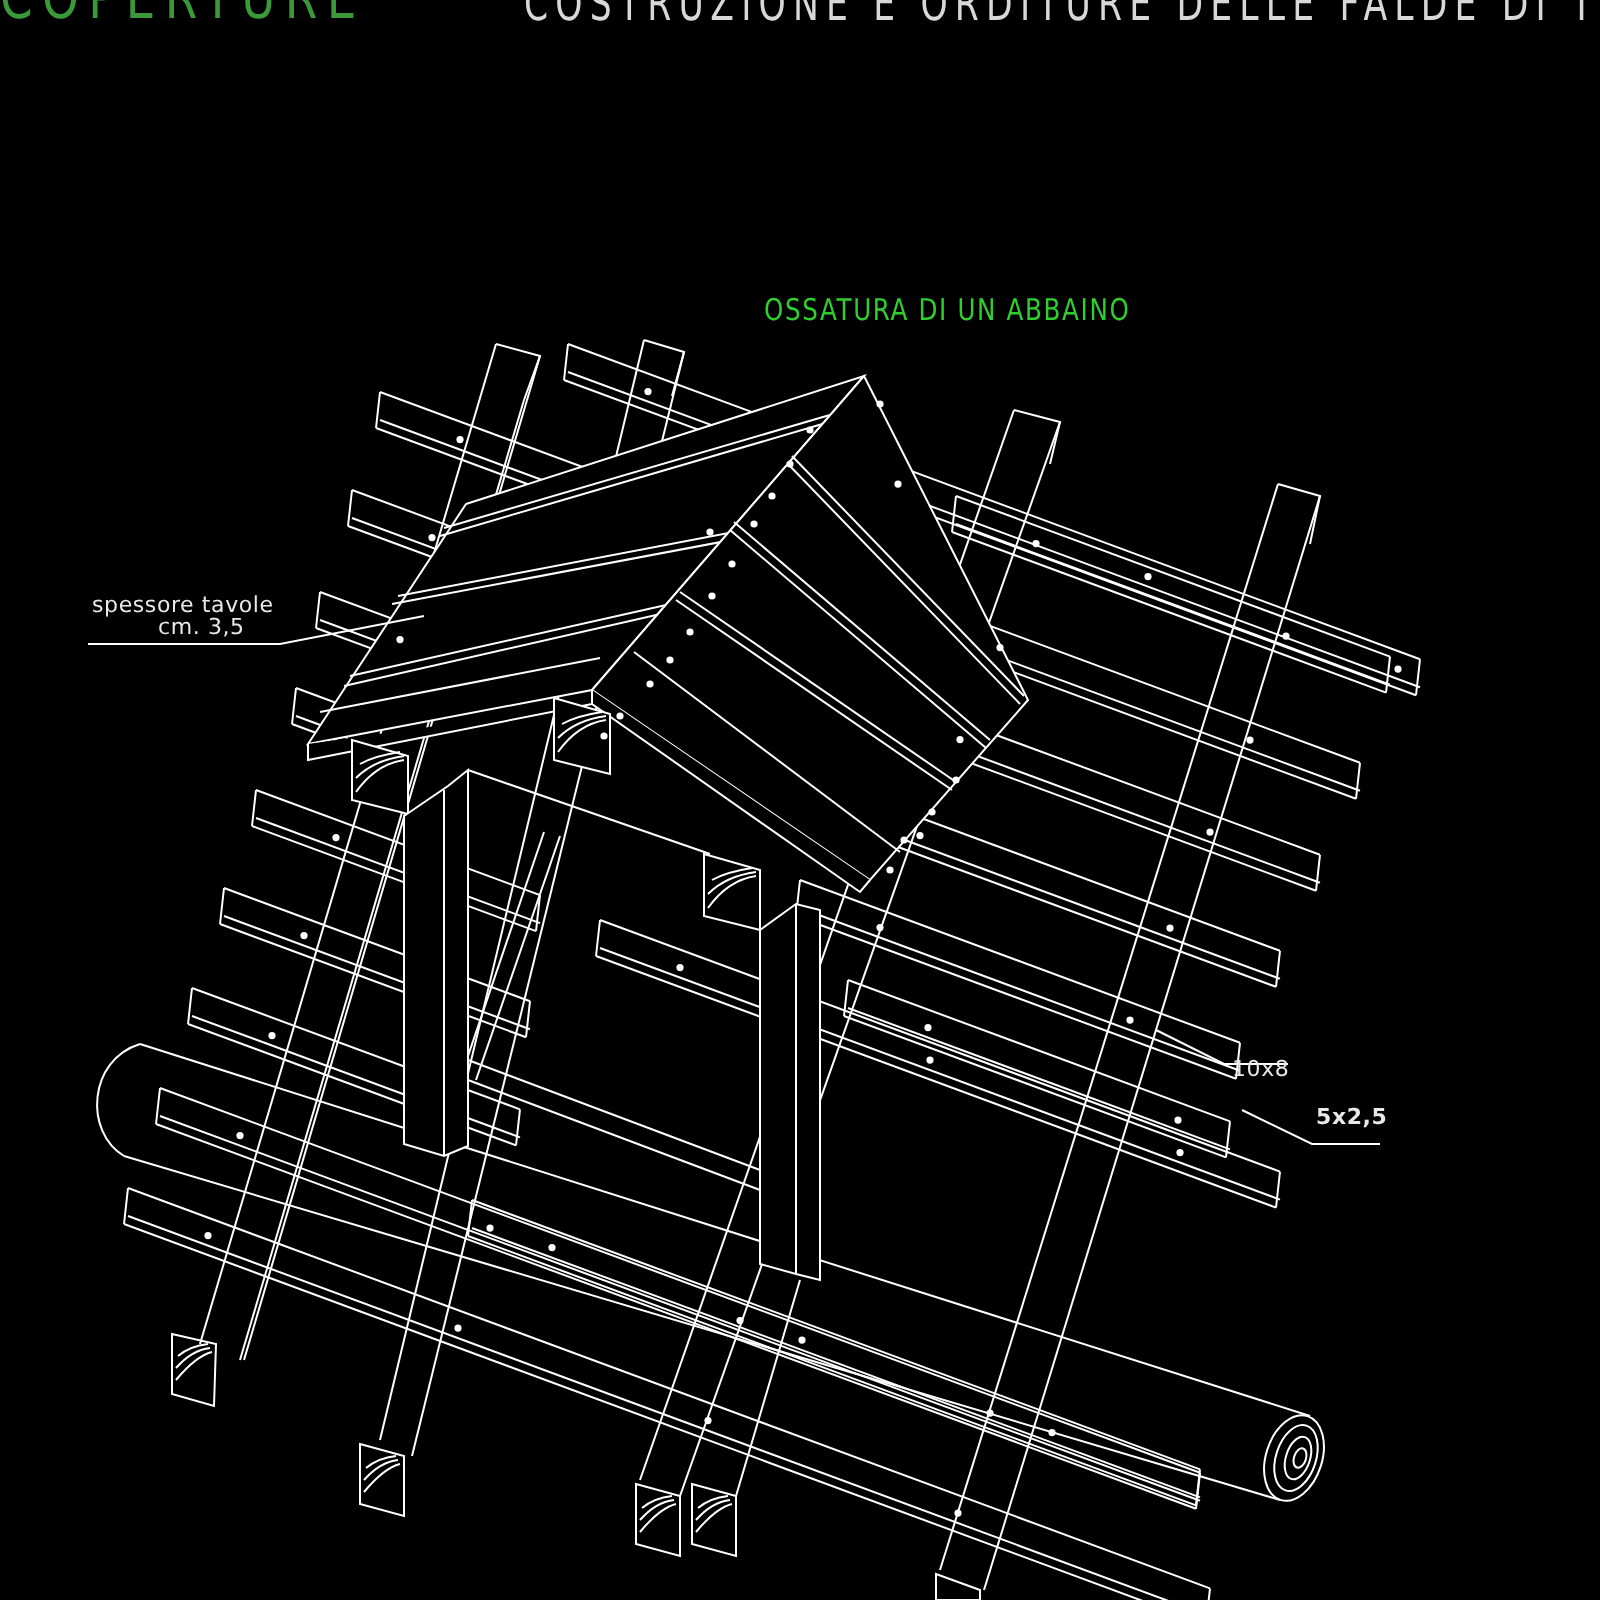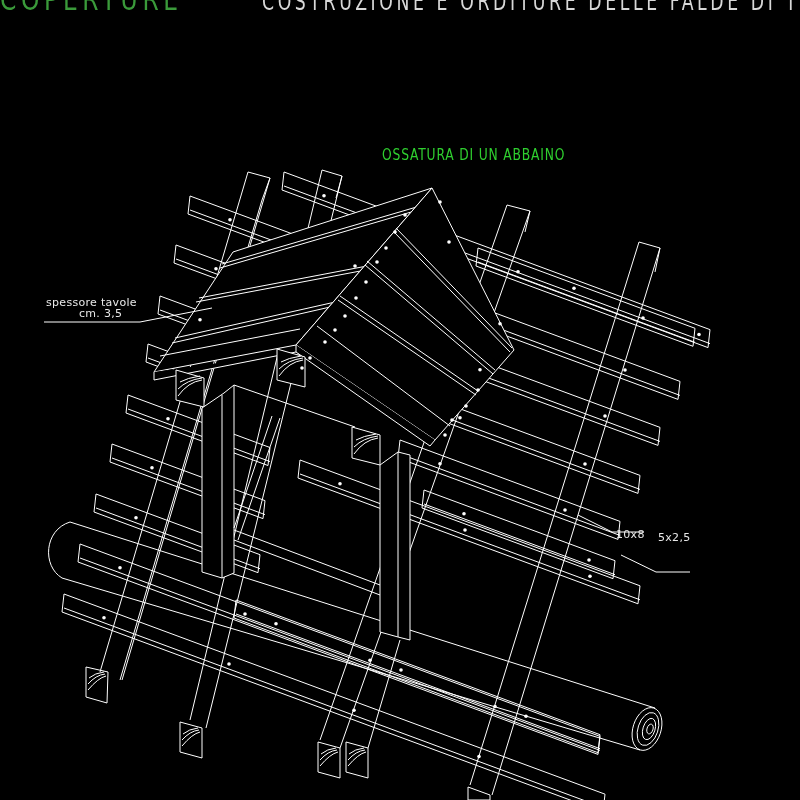--- a/index.html
+++ b/index.html
@@ -309,13 +309,13 @@
         <circle cx="466" cy="406" r="1.8"></circle>
         <circle cx="452" cy="420" r="1.8"></circle>
         <circle cx="445" cy="435" r="1.8"></circle>
       </g>
   </g>
 </svg>
 
 <div class="txt label" style="left:46px;top:296px;">spessore tavole</div>
 <div class="txt label" style="left:79px;top:307px;">cm. 3,5</div>
 <div class="txt label" style="left:616px;top:528px;">10x8</div>
-<div class="txt label" style="left:658px;top:531px;">5x2,5</div>
+<div class="txt label" style="left:658px;top:552px;font-weight:bold;">5x2,5</div>
 
 </body></html>

